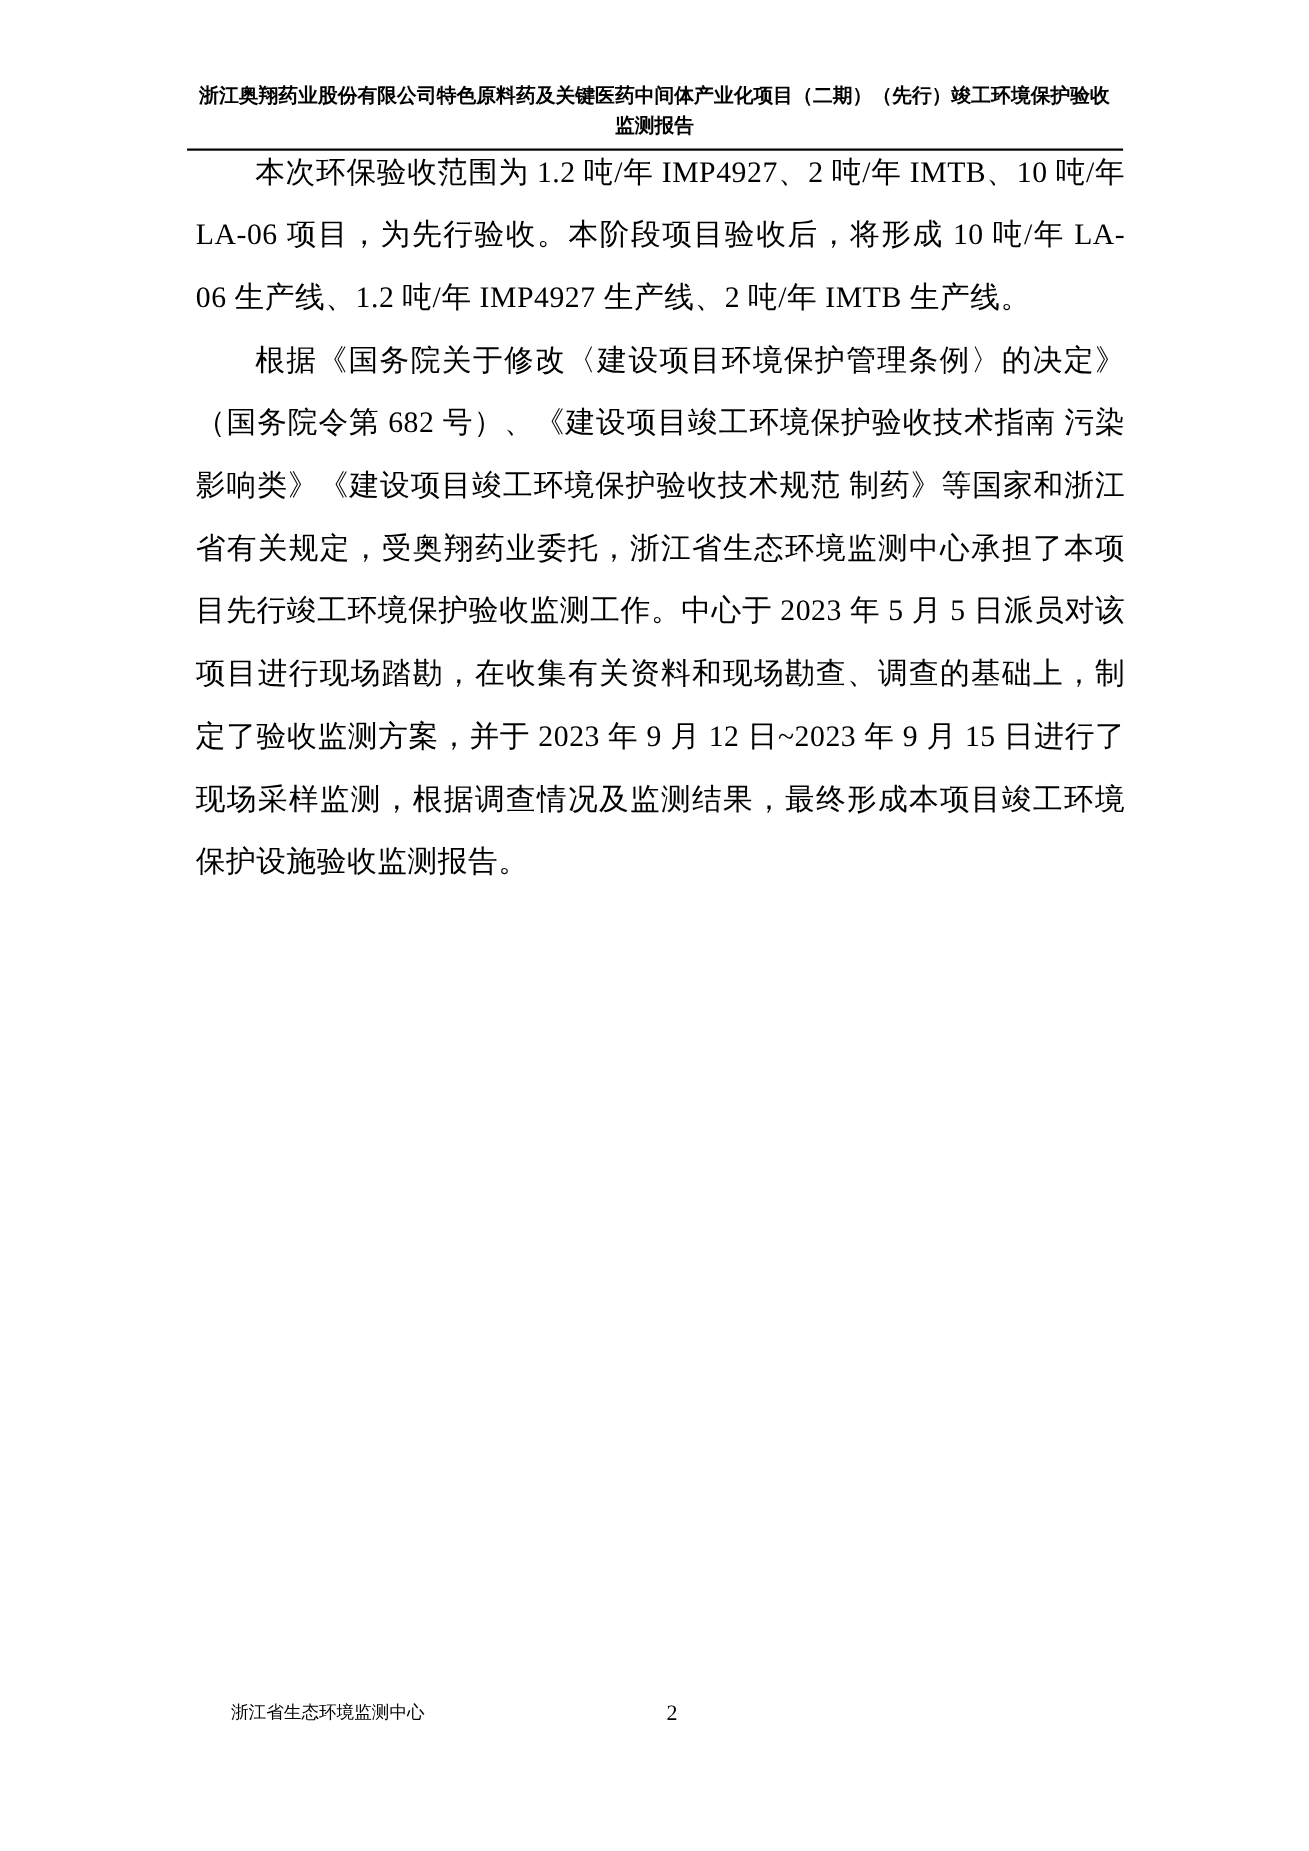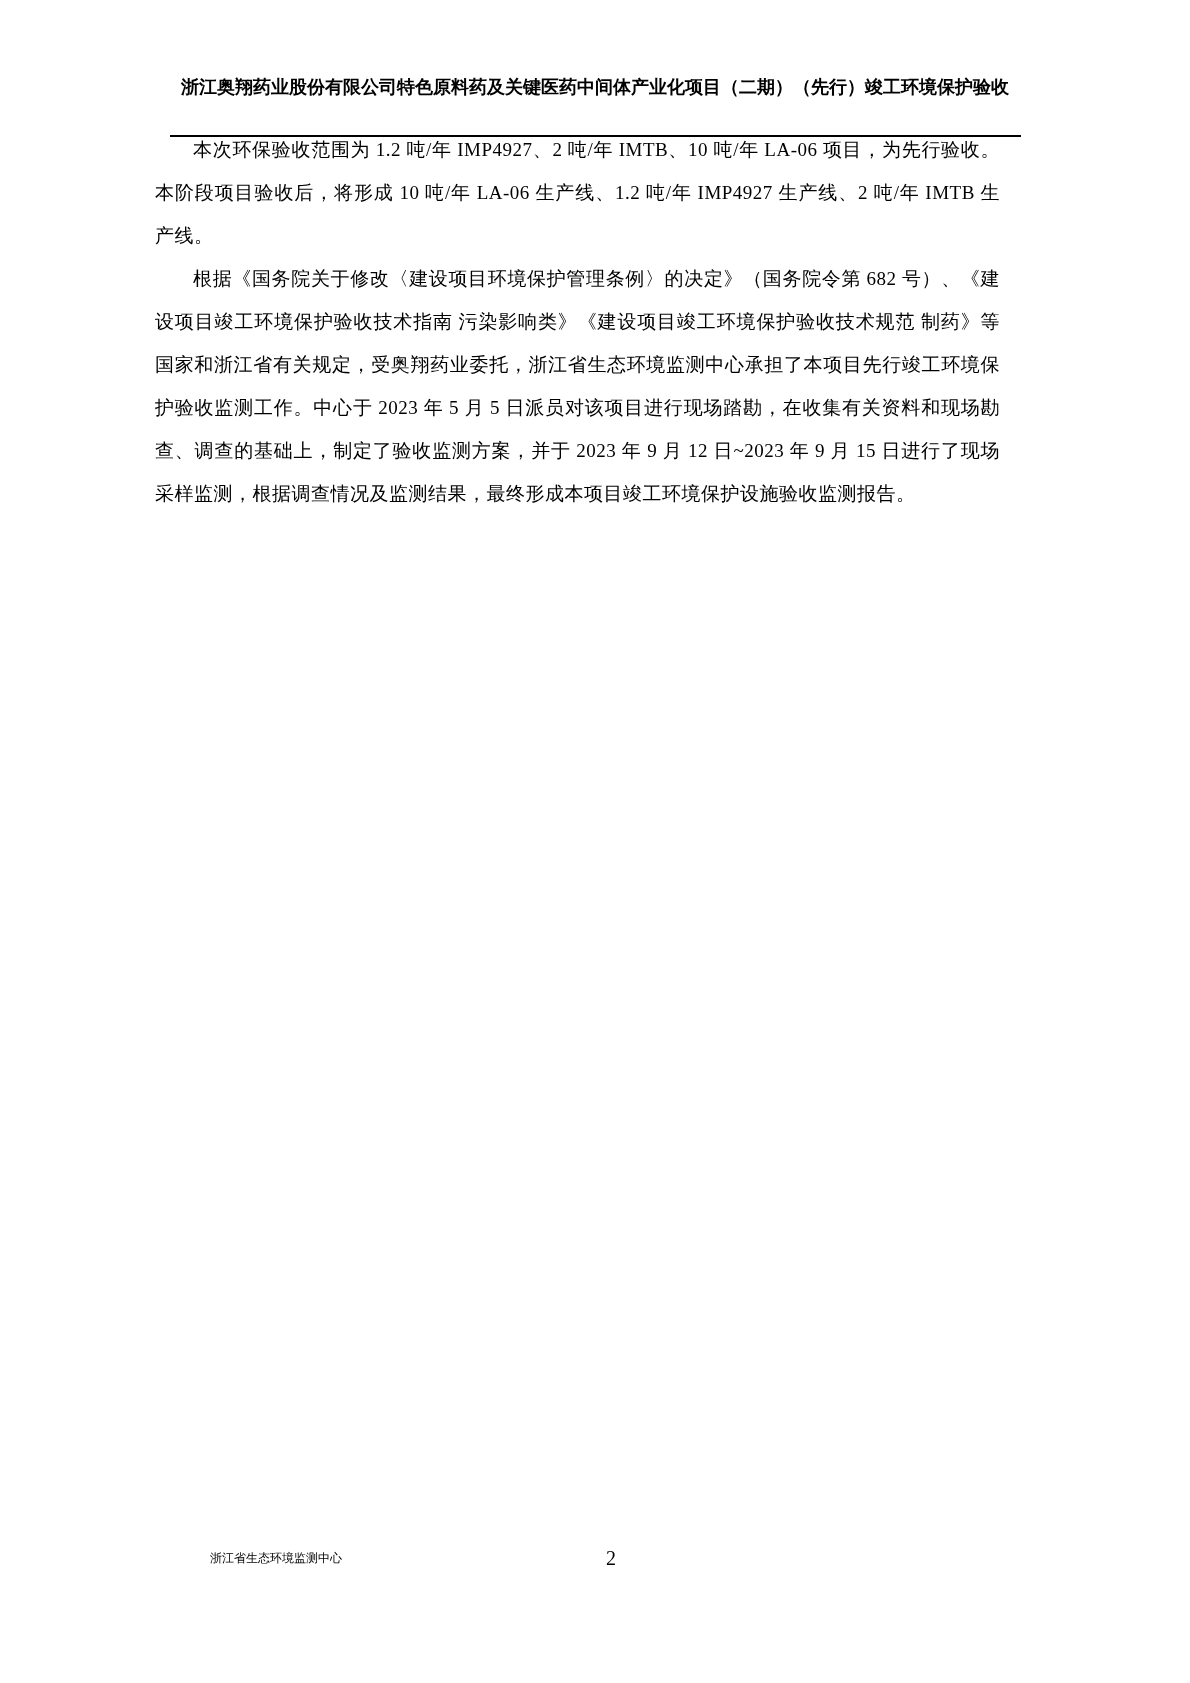--- a/index.html
+++ b/index.html
@@ -33,53 +33,54 @@
     position: absolute;
     top: 135px;
     left: 170px;
     width: 851px;
     height: 2px;
     background: #000000;
   }
   .doc-body {
     position: absolute;
     top: 128px;
-    left: 155px;
+    left: 178px;
     width: 845px;
-    font-size: 19px;
-    line-height: 43px;
+    font-size: 27px;
+    line-height: 57px;
     text-align: justify;
     letter-spacing: 0.5px;
   }
   .doc-body p {
     margin: 0;
     text-indent: 2em;
   }
   .footer-org {
     position: absolute;
     left: 210px;
     top: 1546px;
-    font-size: 12px;
+    font-size: 16px;
     line-height: 24px;
   }
   .footer-page {
     position: absolute;
     left: 606px;
     top: 1546px;
     font-size: 20px;
     line-height: 24px;
   }
 </style>
 </head>
 <body>
 
 <div class="page">
 
   <div class="header">
     <span class="header-title">浙江奥翔药业股份有限公司特色原料药及关键医药中间体产业化项目（二期）（先行）竣工环境保护验收</span>
+    <span class="header-subtitle">监测报告</span>
   </div>
 
   <div class="header-rule"></div>
 
   <div class="doc-body">
     <p>本次环保验收范围为 1.2 吨/年 IMP4927、2 吨/年 IMTB、10 吨/年 LA-06 项目，为先行验收。本阶段项目验收后，将形成 10 吨/年 LA-06 生产线、1.2 吨/年 IMP4927 生产线、2 吨/年 IMTB 生产线。</p>
     <p>根据《国务院关于修改〈建设项目环境保护管理条例〉的决定》（国务院令第 682 号）、《建设项目竣工环境保护验收技术指南 污染影响类》《建设项目竣工环境保护验收技术规范 制药》等国家和浙江省有关规定，受奥翔药业委托，浙江省生态环境监测中心承担了本项目先行竣工环境保护验收监测工作。中心于 2023 年 5 月 5 日派员对该项目进行现场踏勘，在收集有关资料和现场勘查、调查的基础上，制定了验收监测方案，并于 2023 年 9 月 12 日~2023 年 9 月 15 日进行了现场采样监测，根据调查情况及监测结果，最终形成本项目竣工环境保护设施验收监测报告。</p>
   </div>
 
   <div class="footer-org">浙江省生态环境监测中心</div>

